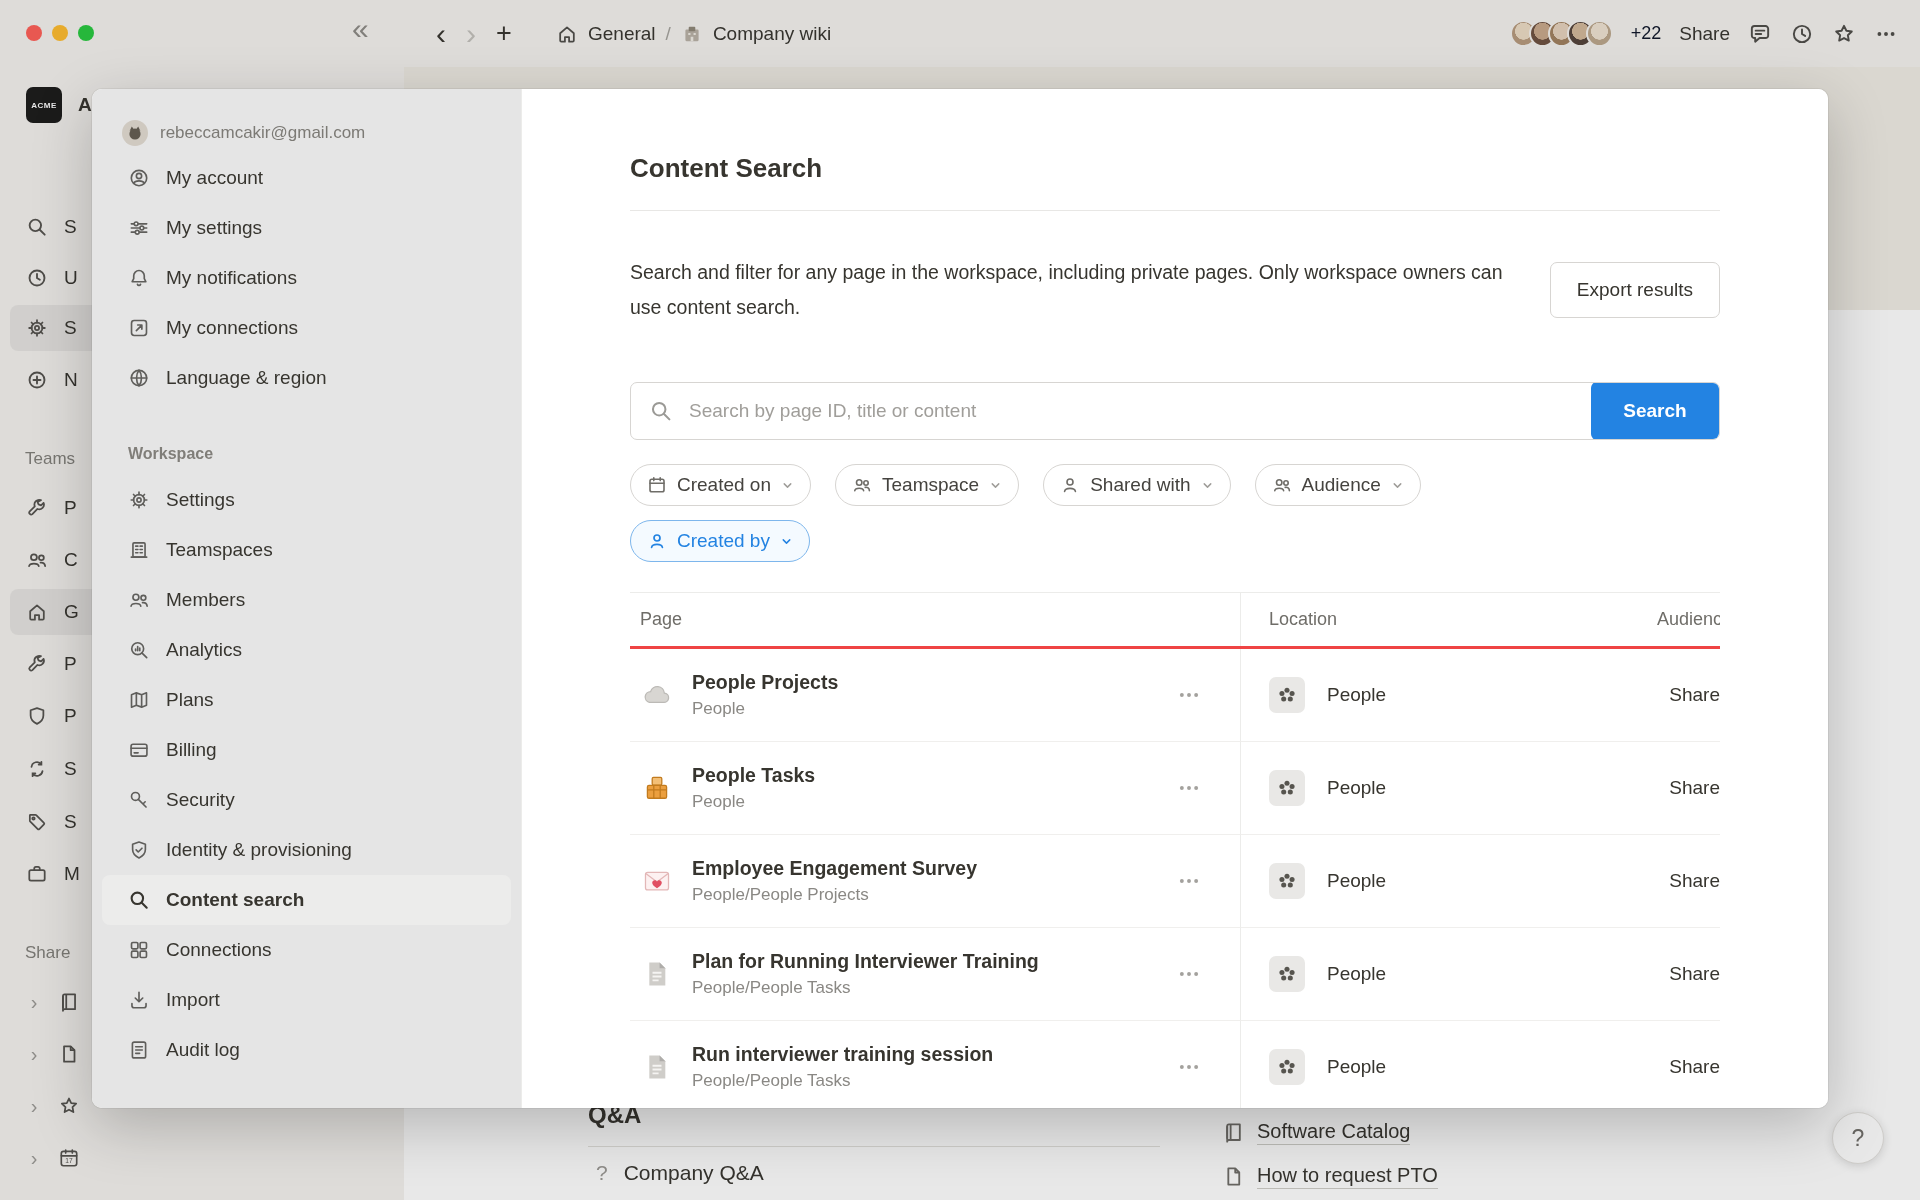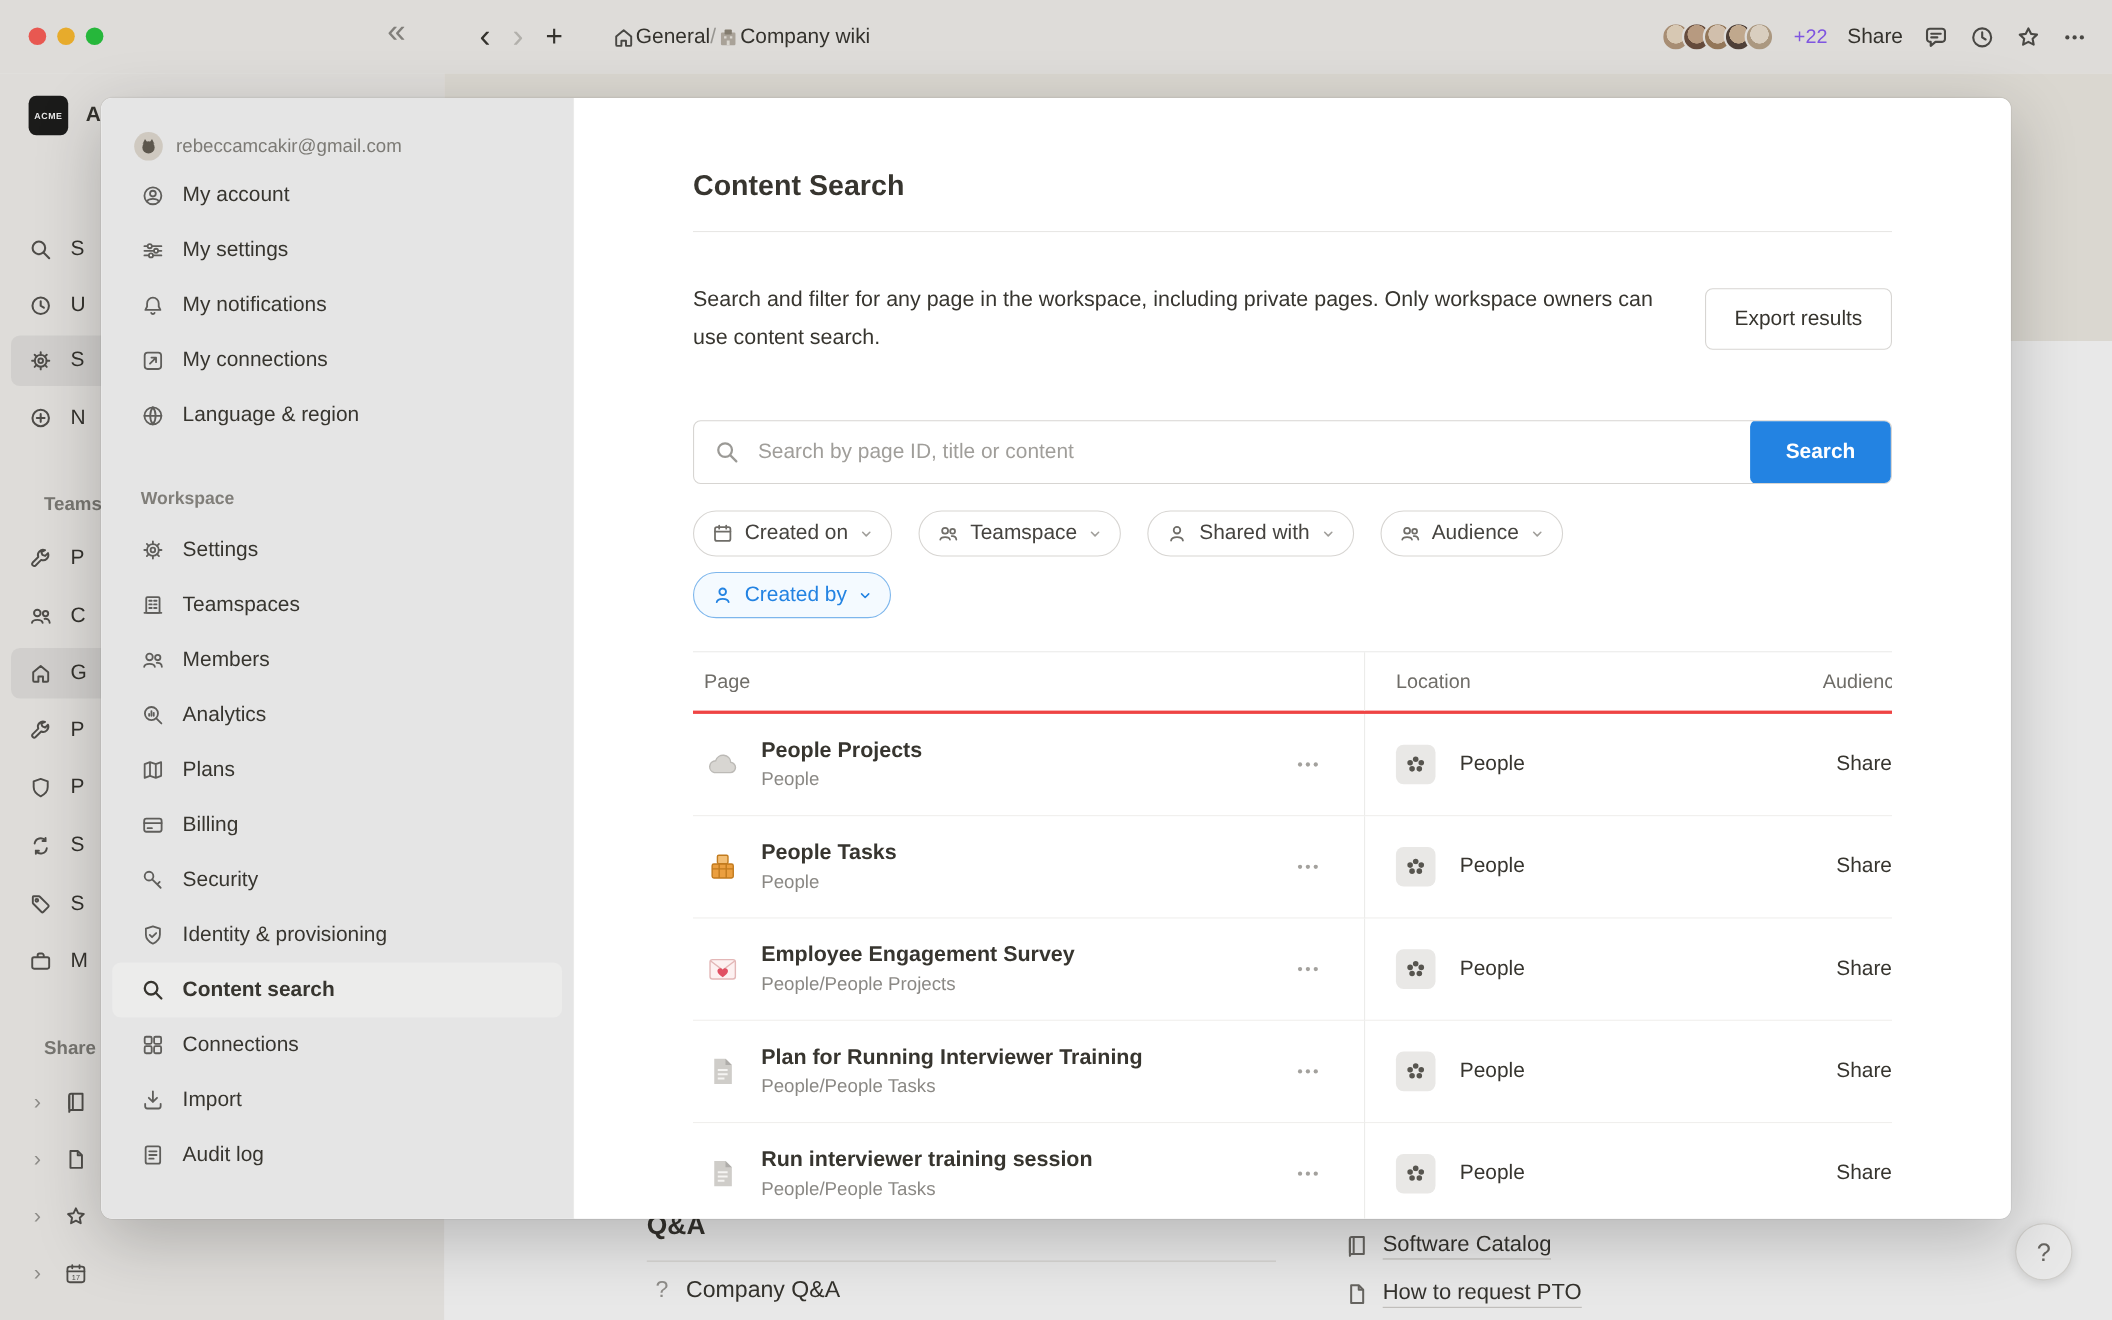--- a/index.html
+++ b/index.html
@@ -10,39 +10,39 @@
   
   .topbar{position:absolute;left:0;top:0;right:0;height:67px;background:#f4f2ef;}
   .traffic{position:absolute;left:26px;top:25px;display:flex;gap:10px;}
   .tl{width:16px;height:16px;border-radius:50%;}
   .tl.red{background:#ff5f57;} .tl.yellow{background:#febc2e;} .tl.green{background:#27c93f;}
   .collapse{position:absolute;left:352px;top:12px;font-size:30px;color:#8d8b86;cursor:pointer;}
   .histnav{position:absolute;left:436px;top:0;height:67px;display:flex;align-items:center;gap:20px;}
   .histnav .nb{font-size:30px;line-height:1;color:#37352f;}
   .histnav .nb.fwd{color:#c3c1bc;}
   .histnav .nb.plus{font-size:27px;}
-  .crumbs{position:absolute;left:556px;top:0;height:67px;display:flex;align-items:center;gap:0;font-size:19px;font-weight:500;}
+  .crumbs{position:absolute;left:556px;top:0;height:67px;display:flex;align-items:center;gap:10px;font-size:19px;font-weight:500;}
   .crumbs .sep{color:#a5a39e;font-weight:400;}
   .tright{position:absolute;right:22px;top:0;height:67px;display:flex;align-items:center;gap:18px;}
   .avs{display:flex;align-items:center;}
   .av{width:27px;height:27px;border-radius:50%;border:2px solid #f4f2ef;margin-left:-8px;}
   .av:first-child{margin-left:0;}
   .av.a1{background:radial-gradient(circle at 50% 40%,#ecdcc4 46%,#b79a7d 48%);}
   .av.a2{background:radial-gradient(circle at 50% 40%,#c9a98c 46%,#6e5140 48%);}
   .av.a3{background:radial-gradient(circle at 50% 40%,#e6d2bd 46%,#a1815f 48%);}
   .av.a4{background:radial-gradient(circle at 50% 40%,#d3b89a 46%,#54433a 48%);}
   .av.a5{background:radial-gradient(circle at 50% 40%,#efe3d2 46%,#bba68c 48%);}
-  .ovf{font-size:18px;color:#8b5cf6;}
+  .ovf{font-size:18px;color:#0f172a;}
   .share-lbl{font-size:19px;color:#37352f;}
   .tico svg{display:block;}
 
   .app-side{position:absolute;left:0;top:67px;width:404px;bottom:0;background:#f4f2ef;}
   .srow{position:absolute;left:0;width:404px;height:46px;display:flex;align-items:center;gap:16px;padding-left:26px;font-size:19px;font-weight:500;color:#37352f;}
   .srow.hl{left:10px;width:384px;padding-left:16px;background:rgba(0,0,0,0.055);border-radius:8px;}
-  .slabel{position:absolute;left:40px;font-size:17px;font-weight:700;color:#82807b;}
+  .slabel{position:absolute;left:25px;font-size:17px;font-weight:400;color:#82807b;}
   .acmelogo{width:36px;height:36px;border-radius:7px;background:#1b1b1a;color:#fff;display:flex;align-items:center;justify-content:center;font-size:8px;font-weight:700;letter-spacing:.5px;}
   .ws-initial{font-weight:700;}
   .chev{font-size:20px;color:#9b9995;width:16px;text-align:center;}
 
   .cover{position:absolute;left:404px;top:67px;right:0;height:243px;background:#f0ece5;}
   .page{position:absolute;left:404px;top:310px;right:0;bottom:0;background:#fff;}
   .qa-h{position:absolute;left:588px;top:1101px;font-size:24px;font-weight:700;}
   .qa-div{position:absolute;left:588px;top:1146px;width:572px;height:1px;background:#e3e1dd;}
   .qa-item{position:absolute;left:596px;top:1161px;display:flex;align-items:center;gap:16px;font-size:21px;}
   .qa-q{color:#9b9995;}

